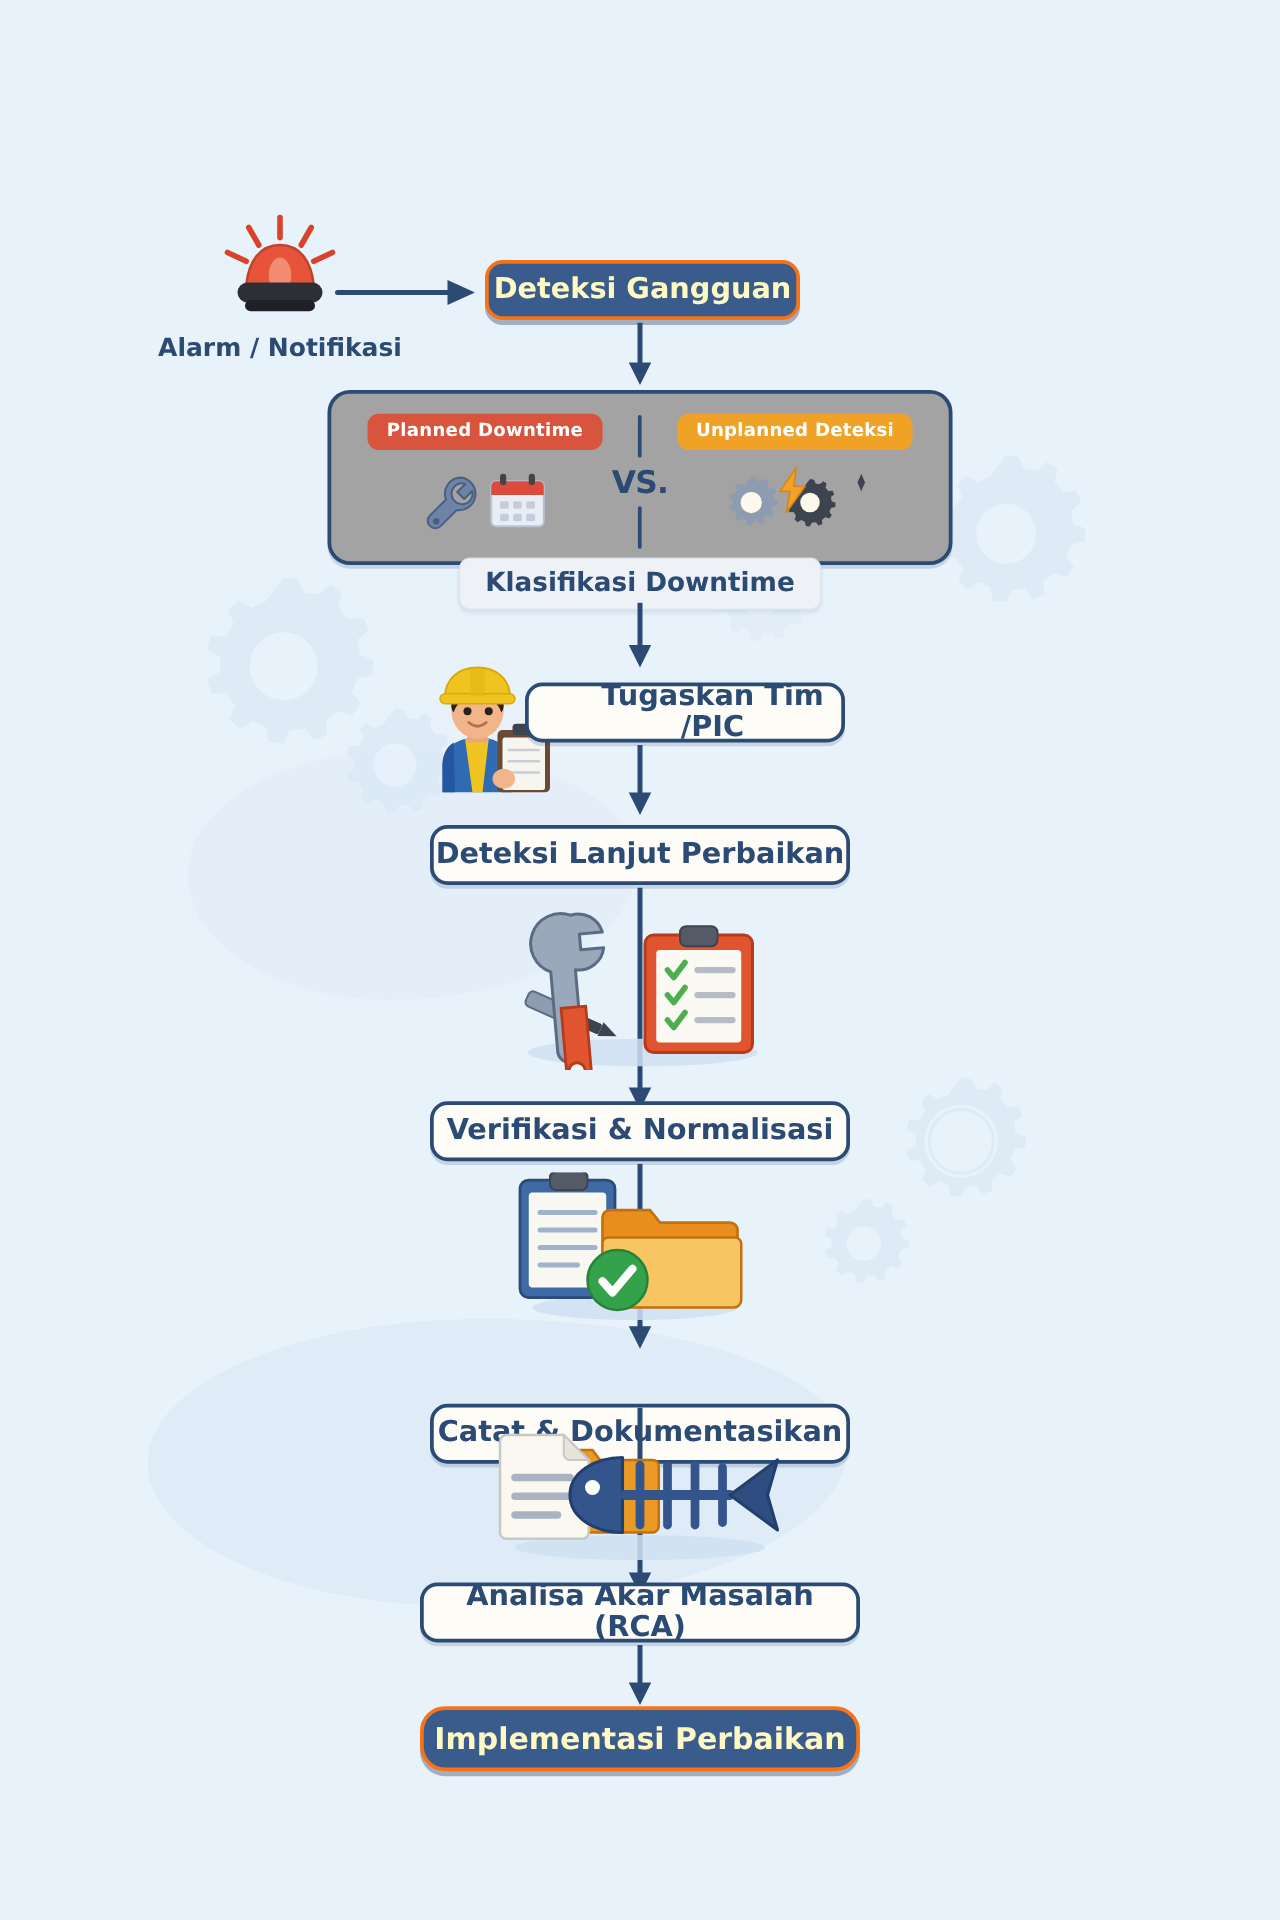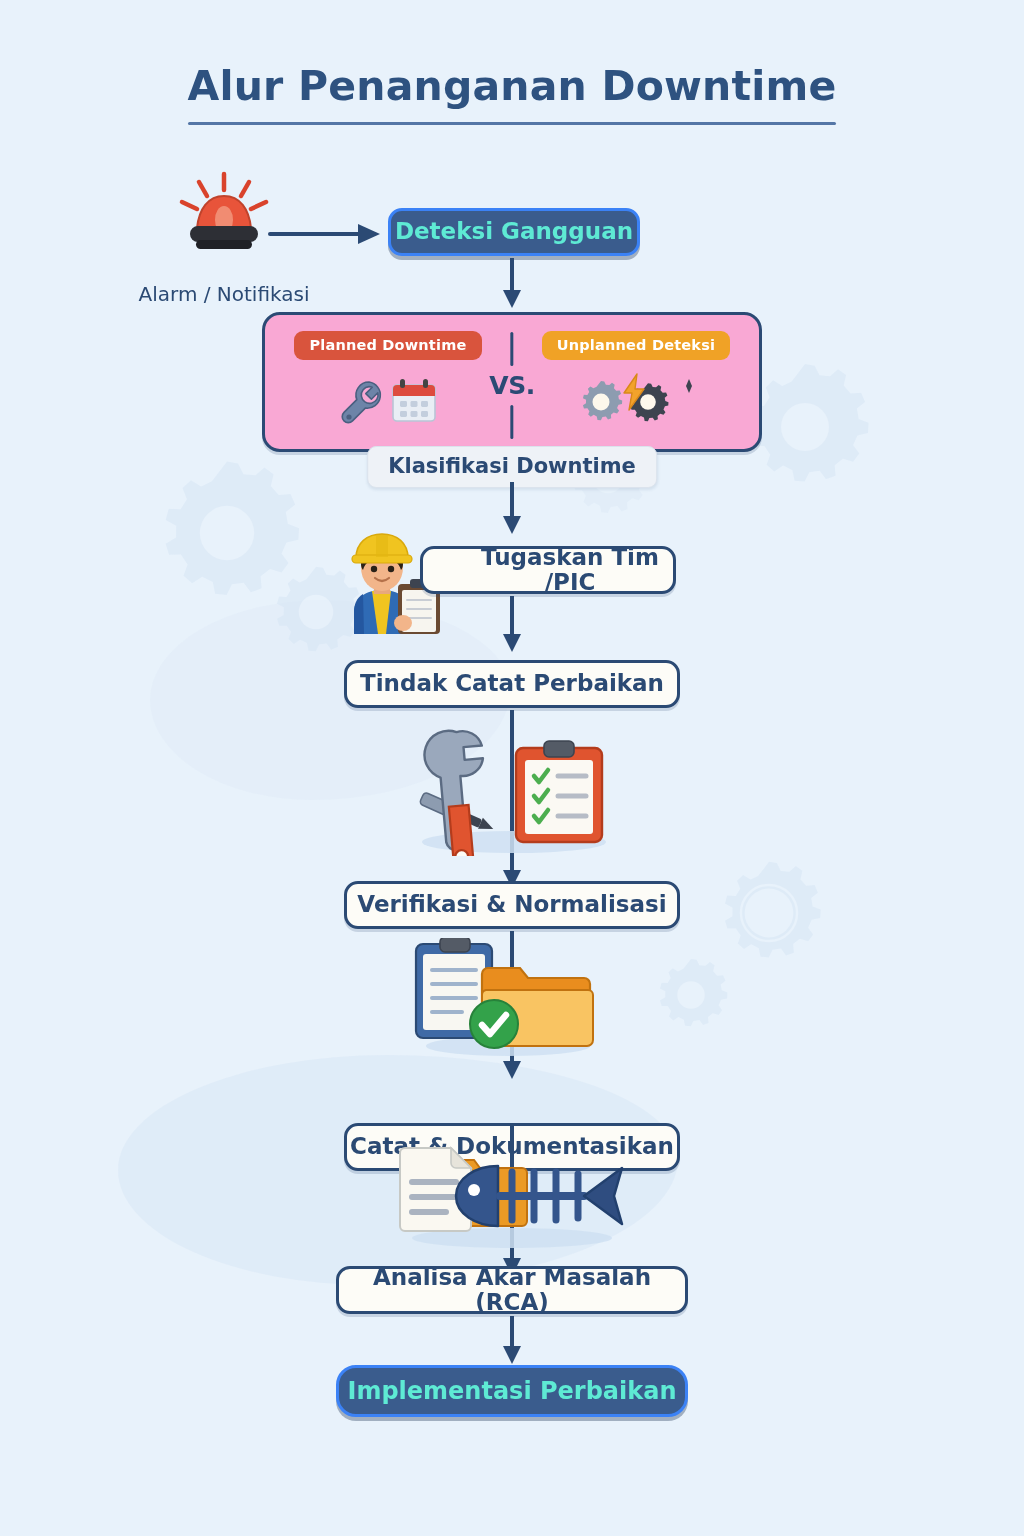--- a/index.html
+++ b/index.html
@@ -51,41 +51,41 @@
     line-height: 1.1;
   }
   .node.light {
     background: #fdfcf7;
     border: 3px solid #2b4a74;
     color: #2b4a74;
     box-shadow: 0 3px 0 rgba(43,74,116,.18);
   }
   .node.dark {
     background: #3a5c8d;
-    border: 3px solid #3b82f6;
-    color: #5eead4;
+    border: 3px solid #f97316;
+    color: #fef9c3;
     box-shadow: 0 4px 0 rgba(30,52,84,.35);
   }
 
   
   .arrow-v { position: absolute; }
   .arrow-v svg { display: block; }
   .arrow-h { position: absolute; }
 
   
   .alarm-wrap { position: absolute; left: 124px; top: 168px; width: 200px; text-align: center; }
   .alarm-caption {
-    margin-top: 22px; font-size: 20px; font-weight: 400; color: #2b4a74;
+    margin-top: 6px; font-size: 20px; font-weight: 700; color: #2b4a74;
   }
 
   
   .class-panel {
     position: absolute;
     left: 262px; top: 312px; width: 500px; height: 140px;
-    background: #f9a8d4;
+    background: #a3a3a3;
     border: 3px solid #2b4a74;
     border-radius: 18px;
     box-shadow: 0 3px 0 rgba(43,74,116,.18);
   }
   .class-half {
     position: absolute; top: 0; height: 100%;
     display: flex; flex-direction: column; align-items: center;
   }
   .class-half.left  { left: 0;   width: 246px; }
   .class-half.right { right: 0;  width: 246px; }
@@ -177,21 +177,20 @@
   <div class="bg-gear" style="left:648px; top:952px;">
     <svg width="86" height="86" viewBox="0 0 100 100">
       <path fill="#d7e6f5" d="M50 8l6.5 1.1 3.2 6.4 7 .6 5.3-4.6 5.4 3.9-1.6 6.9 4.6 5.3 7-.5 2.7 6.2-5.5 4.4 1.2 6.9 6.6 2.6-.4 6.8-7 1.6-2.9 6.4 4.1 5.7-4.1 5.5-6.8-2-5.5 4.3.6 7-6.4 2.4-4.2-5.7-6.9.9-3.1 6.3-6.8-.6-1.4-7-6.2-3.1-5.9 3.9-5.1-4.5 2.4-6.6-3.9-5.8-7 .1-2-6.5 6.1-3.6.1-7-6.2-3.4 1.8-6.6 7 .3 3.7-5.9-2.6-6.5 5-4.7 6 3.7 6.3-3z"></path>
       <circle cx="50" cy="50" r="16" fill="#e8f2fb"></circle>
     </svg>
   </div>
 </div>
 
 <div class="title-wrap">
   <div style="display:inline-block;">
-    <div class="title">Alur Penanganan Downtime</div>
     <span class="title-rule"></span>
   </div>
 </div>
 
 <div class="alarm-wrap">
   <div style="display:flex;justify-content:center;">
     <svg width="116" height="92" viewBox="0 0 116 92">
 
       <g stroke="#d9432c" stroke-width="4.5" stroke-linecap="round">
         <line x1="58" y1="6" x2="58" y2="22"></line>
@@ -342,21 +341,21 @@
 </div>
 
 <div class="arrow-v" style="left:500px; top:596px;">
   <svg width="24" height="58" viewBox="0 0 24 58">
     <line x1="12" y1="0" x2="12" y2="40" stroke="#2b4a74" stroke-width="4"></line>
     <path d="M3 38 L12 56 L21 38 Z" fill="#2b4a74"></path>
   </svg>
 </div>
 
 <div class="node light" style="left:344px; top:660px; width:336px; height:48px; font-size:23px;">
-  <span>Tindak Catat Perbaikan</span>
+  <span>Deteksi Lanjut Perbaikan</span>
 </div>
 
 <div class="arrow-v" style="left:500px; top:710px;">
   <svg width="24" height="180" viewBox="0 0 24 180">
     <line x1="12" y1="0" x2="12" y2="162" stroke="#2b4a74" stroke-width="4"></line>
     <path d="M3 160 L12 178 L21 160 Z" fill="#2b4a74"></path>
   </svg>
 </div>
 
 <div class="illus" style="left:404px; top:726px;">

